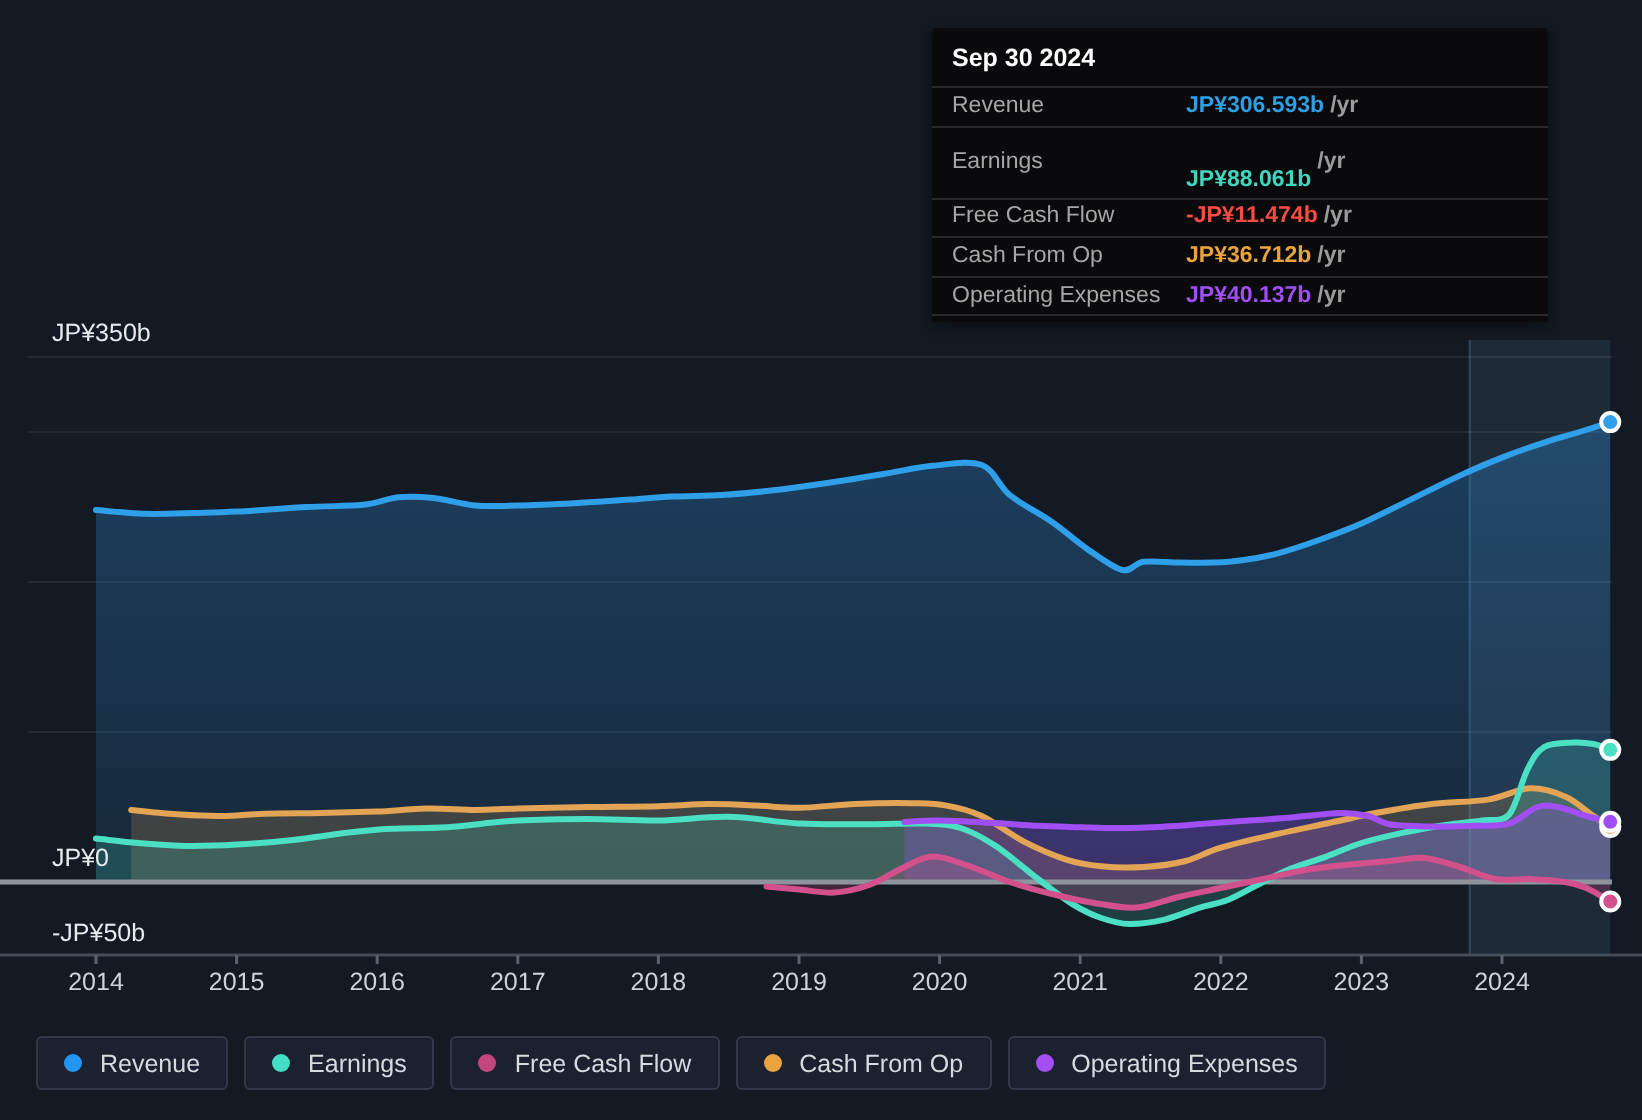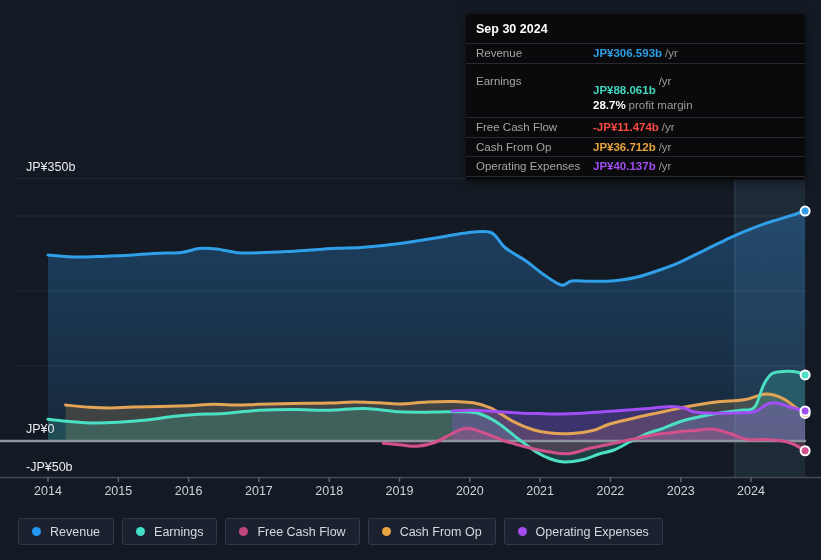--- a/index.html
+++ b/index.html
@@ -7,39 +7,39 @@
     width:821px;height:560px;position:relative;overflow:hidden;
     background:#141a23;
     font-family:"Liberation Sans", sans-serif;
     -webkit-font-smoothing:antialiased;
   }
   #chart-wrap{position:absolute;left:0;top:0;width:821px;height:560px;}
   #chart-svg{position:absolute;left:0;top:0;}
 
   
   .tooltip{
-    position:absolute;left:466px;top:14px;width:339px;
+    position:absolute;left:466px;top:14px;width:308px;
     background:#0a0a0c;border-radius:2px;
     box-shadow:0 2px 8px rgba(0,0,0,.5);
     color:#fff;z-index:5;
   }
   .tooltip .tt-title{
     font-size:12.5px;font-weight:bold;color:#ffffff;
     padding:8px 10px 7px 10px;
   }
   .tt-row{
     display:flex;align-items:center;
     border-top:1px solid #27292e;
     padding:2px 10px;min-height:14.6px;
     font-size:11.5px;line-height:13px;
   }
   .tt-row.sub{border-top:none;padding-top:0;padding-bottom:4px;}
   .tt-label{flex:0 0 117px;color:#a6a6a6;}
   .tt-value{font-weight:bold;}
-  .tt-suffix{color:#9b9b9b;font-weight:normal;margin-left:3px;}
+  .tt-suffix{color:#9b9b9b;font-weight:bold;margin-left:3px;}
   .tt-margin-val{color:#ffffff;font-weight:bold;}
   .tt-bottom{border-top:1px solid #27292e;height:3px;}
 
   
   .legend{
     position:absolute;left:18px;top:518px;height:27px;
     display:flex;gap:8px;z-index:4;
   }
   .legend-item{
     display:flex;align-items:center;gap:9px;
@@ -116,25 +116,20 @@
         <div class="tt-row">
           <span class="tt-label">Revenue</span>
           <span class="tt-value" style="color: rgb(45, 159, 228);">JP¥306.593b</span>
           <span class="tt-suffix">/yr</span>
         </div>
         <div class="tt-row">
           <span class="tt-label">Earnings</span>
           <span class="tt-value" style="color: rgb(65, 214, 189); margin-top: 18px;">JP¥88.061b</span>
           <span class="tt-suffix">/yr</span>
         </div>
-        <div class="tt-row sub">
-          <span class="tt-label"></span>
-          <span class="tt-margin-val">28.7%</span>
-          <span class="tt-suffix">profit margin</span>
-        </div>
         <div class="tt-row">
           <span class="tt-label">Free Cash Flow</span>
           <span class="tt-value" style="color: rgb(251, 75, 66);">-JP¥11.474b</span>
           <span class="tt-suffix">/yr</span>
         </div>
         <div class="tt-row">
           <span class="tt-label">Cash From Op</span>
           <span class="tt-value" style="color: rgb(233, 164, 60);">JP¥36.712b</span>
           <span class="tt-suffix">/yr</span>
         </div>

